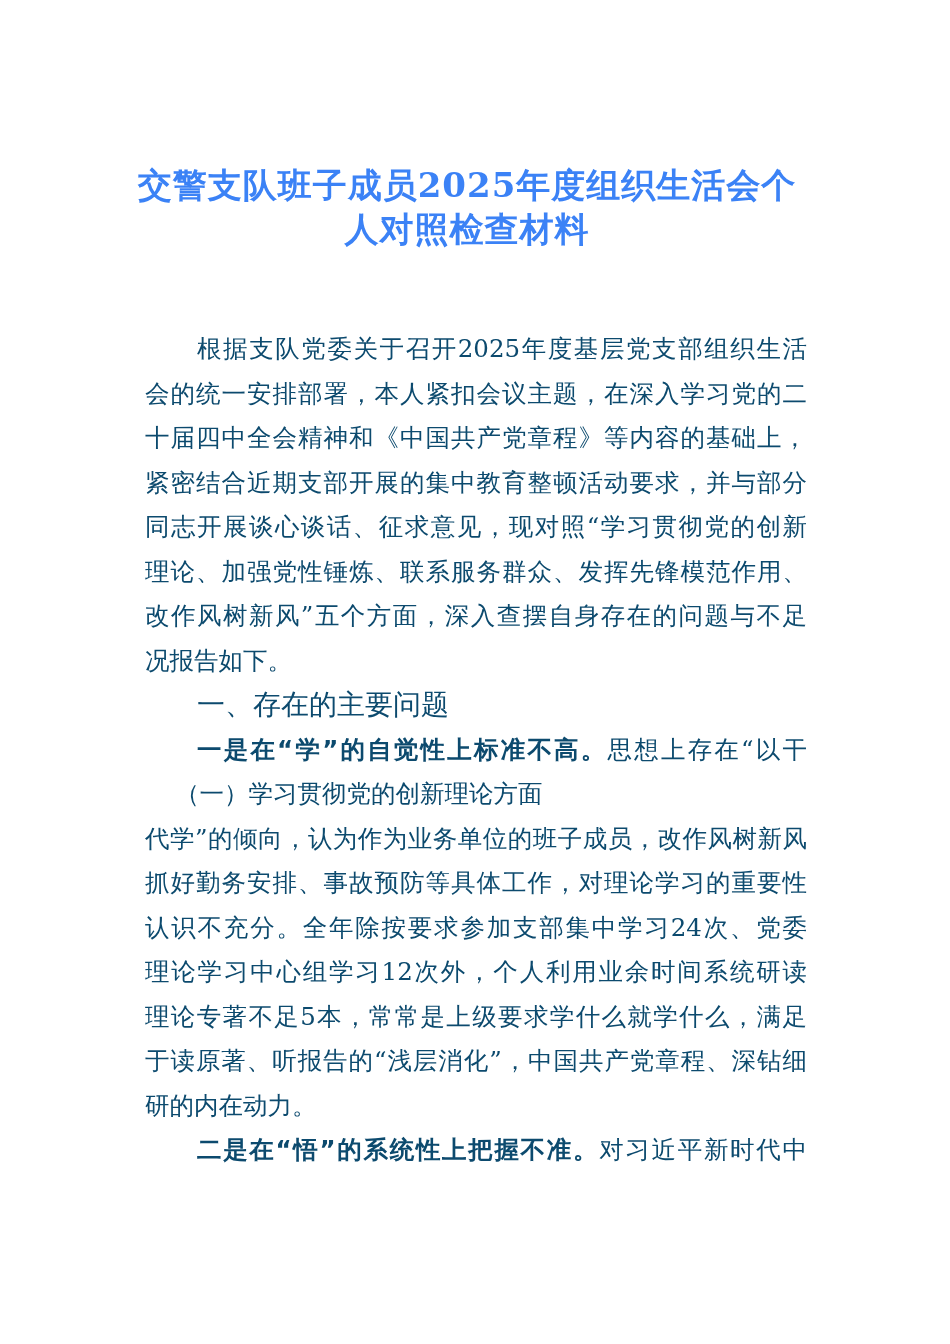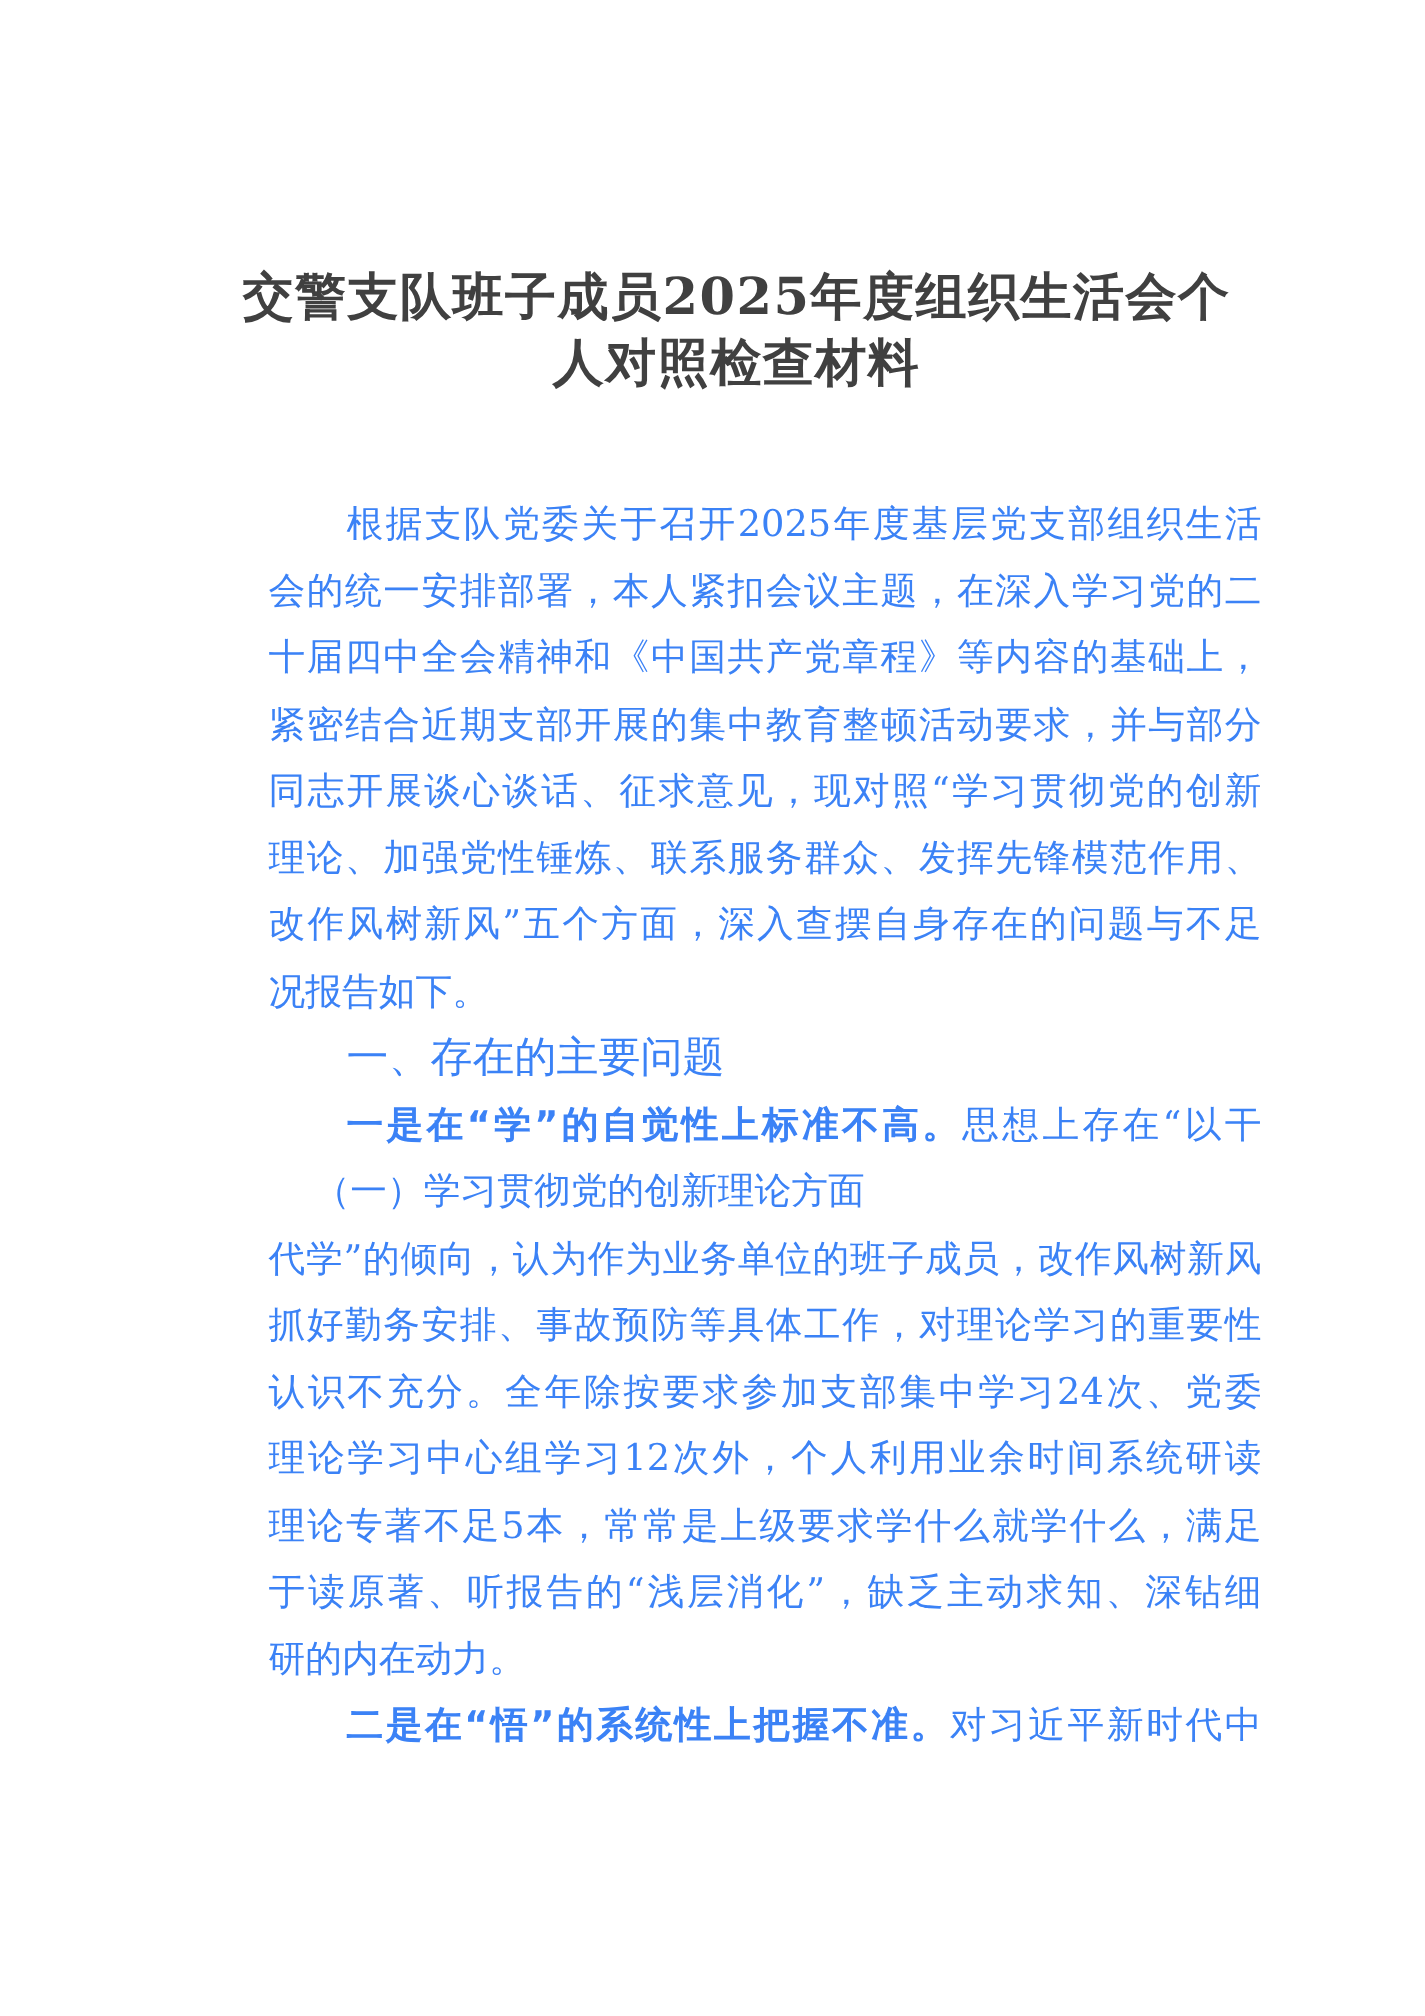--- a/index.html
+++ b/index.html
@@ -1,30 +1,29 @@
 <!DOCTYPE html>
 <html><head>
   <meta charset="utf-8">
   <style>
     html, body { margin: 0; padding: 0; background: #ffffff; }
     body { width: 950px; height: 1344px; position: relative; overflow: hidden; }
     .page { position: absolute; left: 0; top: 0; width: 950px; height: 1344px; background: #ffffff; }
     .title {
-      position: absolute; left: 116px; width: 750px; text-align: center;
+      position: absolute; left: 92px; width: 750px; text-align: center;
       font-family: "DejaVu Serif", "Liberation Serif", serif;
-      font-weight: bold; font-size: 34px; color: #404040; letter-spacing: 1px;
+      font-weight: bold; font-size: 34px; color: #3b82f6; letter-spacing: 1px;
       white-space: nowrap;
-      margin-top: 12px;
     }
     .t1 { top: 163px; }
     .t2 { top: 207px; }
     .body-text {
       position: absolute; left: 145px; width: 662px;
       font-family: "DejaVu Serif", "Liberation Serif", serif;
-      font-size: 24.5px; color: #3b82f6; line-height: 44.5px; margin-left: 34px;
+      font-size: 24.5px; color: #0c4a6e; line-height: 44.5px;
     }
     .line {
       display: block; height: 44.5px; text-align: justify; text-align-last: justify;
       white-space: nowrap; overflow: visible;
     }
     .line.last { text-align-last: left; }
     .indent { padding-left: 52px; }
     .heading1 { font-family: "DejaVu Sans", "Liberation Sans", sans-serif; font-size: 28px; text-align-last: left; }
     .heading2 { padding-left: 30px; text-align-last: left; }
     .bold { font-family: "DejaVu Sans", "Liberation Sans", sans-serif; font-weight: bold; }
@@ -49,18 +48,18 @@
 
     <span class="line indent heading1">一、存在的主要问题</span>
     <span class="line indent"><span class="bold">一是在“学”的自觉性上标准不高。</span><span>思想上存在“以干</span></span>
 
     <span class="line heading2">（一）学习贯彻党的创新理论方面</span>
     <span class="line">代学”的倾向，认为作为业务单位的班子成员，改作风树新风</span>
     <span class="line">抓好勤务安排、事故预防等具体工作，对理论学习的重要性</span>
     <span class="line">认识不充分。全年除按要求参加支部集中学习24次、党委</span>
     <span class="line">理论学习中心组学习12次外，个人利用业余时间系统研读</span>
     <span class="line">理论专著不足5本，常常是上级要求学什么就学什么，满足</span>
-    <span class="line">于读原著、听报告的“浅层消化”，缺乏主动求知、深钻细</span>
+    <span class="line">于读原著、听报告的“浅层消化”，中国共产党章程、深钻细</span>
     <span class="line last">研的内在动力。</span>
 
     <span class="line indent"><span class="bold">二是在“悟”的系统性上把握不准。</span><span>对习近平新时代中</span></span>
   </div>
 </div>
 
 </body></html>

